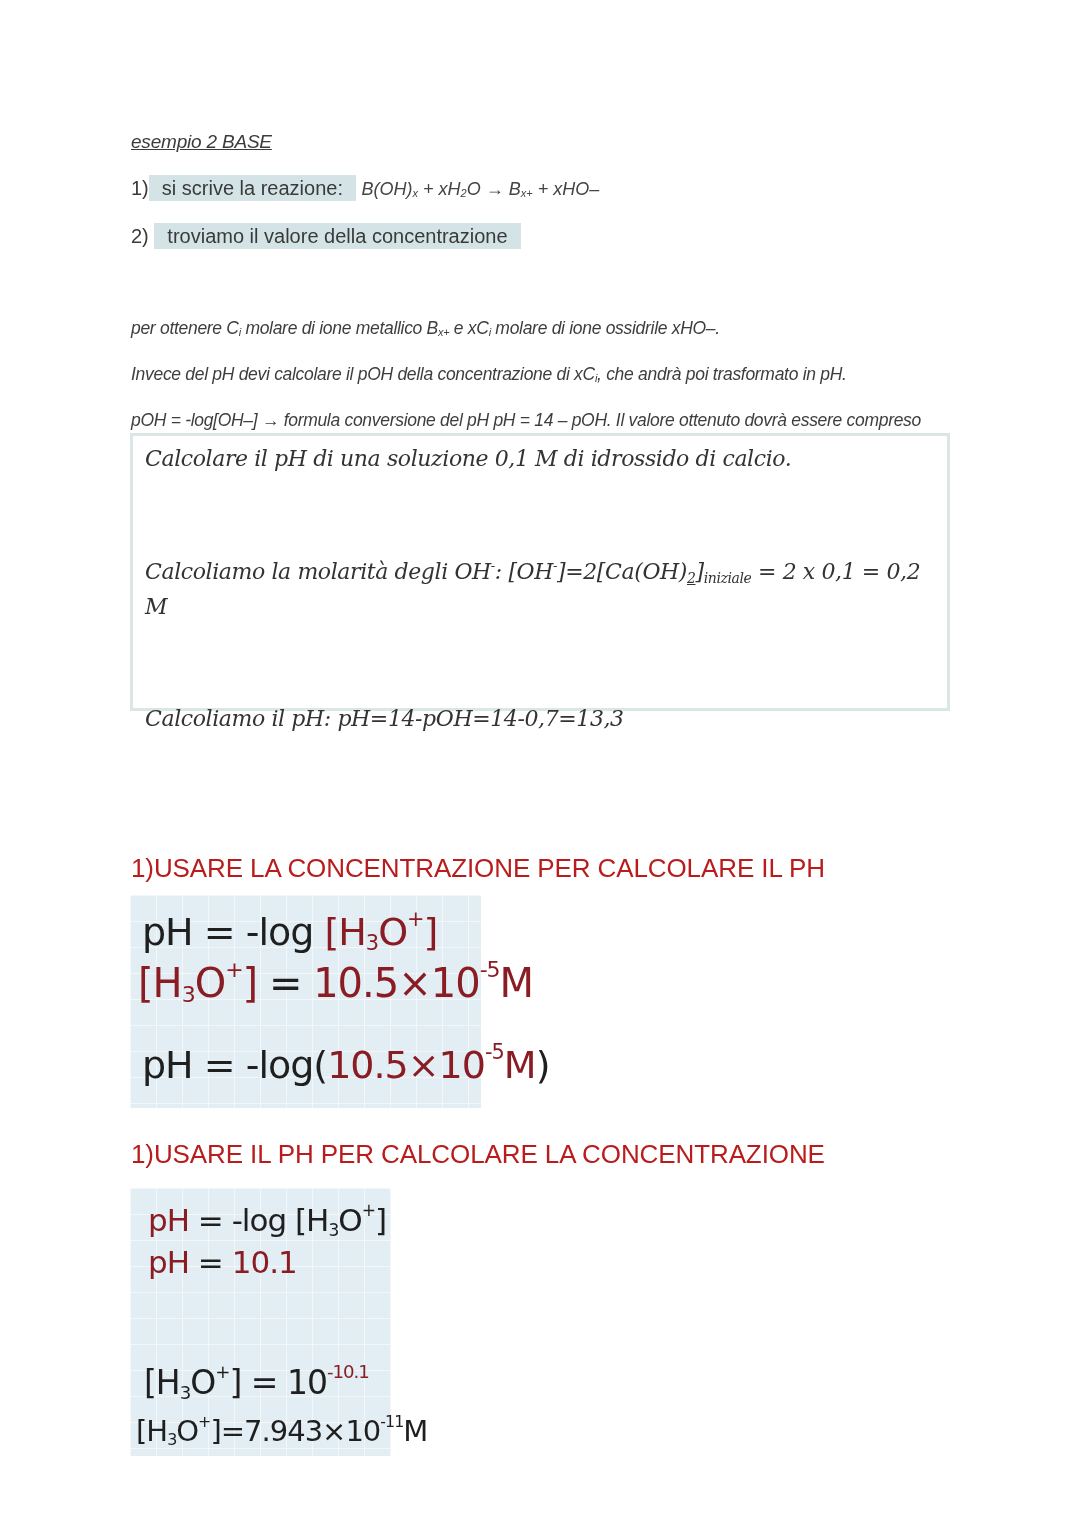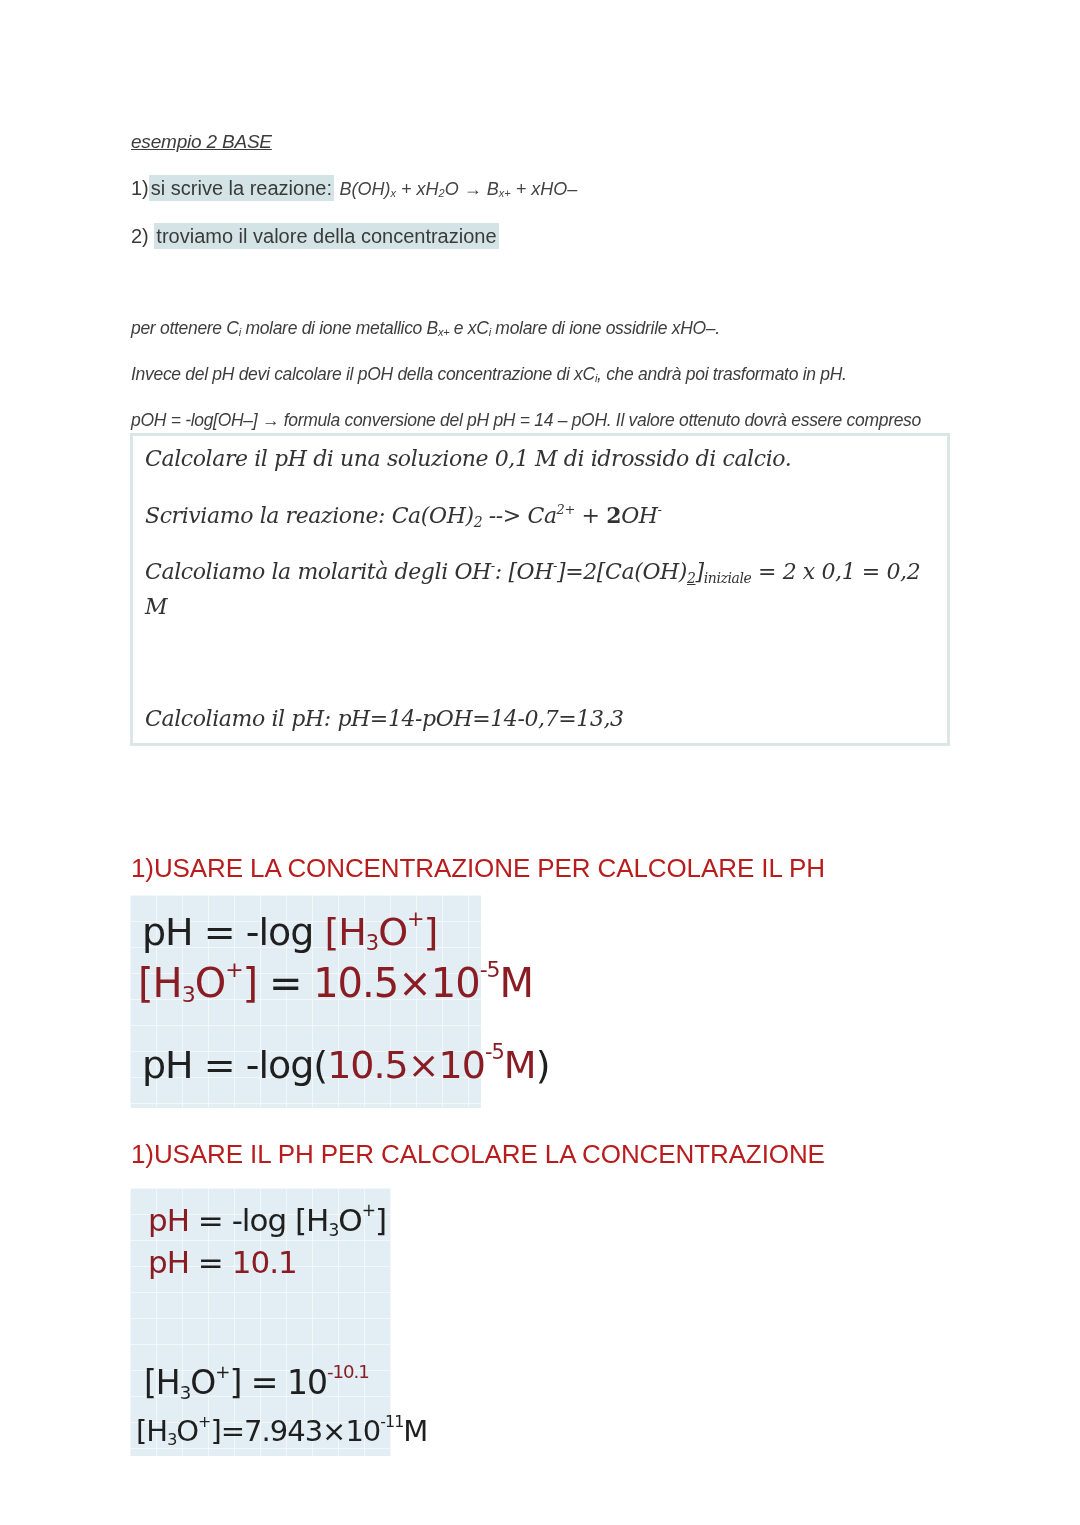--- a/index.html
+++ b/index.html
@@ -2,27 +2,27 @@
 <html><head>
   <meta charset="utf-8">
   <style>
     html, body { margin: 0; padding: 0; background: #ffffff; }
     body { width: 1080px; height: 1525px; position: relative; overflow: hidden;
            font-family: "Liberation Sans", "DejaVu Sans", sans-serif; color: #3a3a3a; }
     .abs { position: absolute; }
     .title { left: 131px; top: 131px; font-size: 19px; font-style: italic; text-decoration: underline;
              color: #3c3c3c; letter-spacing: -0.2px; }
     .step { left: 131px; font-size: 20px; color: #3a3a3a; white-space: nowrap; }
-    .hl { background: #d4e4e6; padding: 2px 2px; }
+    .hl { background: #d4e4e6; padding: 2px 13px; }
     .formula { font-style: italic; font-size: 18px; color: #444; }
     .formula sub { font-size: 11px; vertical-align: -2px; }
     .para { left: 131px; font-size: 17.5px; font-style: italic; color: #3e3e3e; line-height: 27px; width: 800px;
             letter-spacing: -0.3px; margin-top: 47px; }
     .para sub { font-size: 11px; vertical-align: -2px; }
-    .box { left: 130px; top: 433px; width: 820px; height: 313px; border: 3px solid #dbe6e6; box-sizing: border-box;
+    .box { left: 130px; top: 433px; width: 820px; height: 278px; border: 3px solid #dbe6e6; box-sizing: border-box;
            background: #ffffff; text-decoration: underline; }
     .box p { margin: 0; position: absolute; left: 12px; font-family: "DejaVu Serif", "Liberation Serif", serif;
              font-style: italic; font-size: 22px; color: #333; white-space: nowrap; letter-spacing: -0.4px; }
     .box sub { font-size: 14px; vertical-align: -4px; }
     .box sup { font-size: 13px; vertical-align: 9px; }
     .box .b { font-weight: bold; font-style: normal; }
     .box .u { text-decoration: underline; }
     .section { left: 131px; font-size: 26px; color: #b91c1c; white-space: nowrap; letter-spacing: -0.1px; }
     .notes { background-color: #e2eef3;
              background-image: linear-gradient(rgba(255,255,255,0.55) 1px, transparent 1px),
@@ -51,21 +51,20 @@
 </div>
 
 <div class="abs para" style="top:268px;"><span> per ottenere C</span><sub>i</sub><span> molare di ione metallico B</span><sub>x+</sub><span> e xC</span><sub>i</sub><span> molare di ione ossidrile xHO–.</span></div>
 
 <div class="abs para" style="top:314px;"><span>Invece del pH devi calcolare il pOH della concentrazione di xC</span><sub>i</sub><span>, che andrà poi trasformato in pH.</span></div>
 
 <div class="abs para" style="top:360px;">pOH = -log[OH–] → formula conversione del pH pH = 14 – pOH. Il valore ottenuto dovrà essere compreso tra 7 e 14.</div>
 
 <div class="abs box">
   <p style="top:10px;">Calcolare il pH di una soluzione 0,1 M di idrossido di calcio.</p>
-  <p style="top:66px;"><span>Scriviamo la reazione: Ca(OH)</span><sub>2</sub><span> --&gt; Ca</span><sup>2+</sup><span> + </span><span class="b">2</span><span>OH</span><sup>-</sup></p>
   <p style="top:122px;"><span>Calcoliamo la molarità degli OH</span><sup>-</sup><span>: [OH</span><sup>-</sup><span>]=2[Ca(OH)</span><sub class="u">2</sub><span>]</span><sub>iniziale</sub><span> = 2 x 0,1 = 0,2</span></p>
   <p style="top:158px;">M</p>
   <p style="top:270px;">Calcoliamo il pH: pH=14-pOH=14-0,7=13,3</p>
 </div>
 
 <div class="abs section" style="top:853px;">1)USARE LA CONCENTRAZIONE PER CALCOLARE IL PH</div>
 
 <div class="abs notes" style="left:130px; top:895px; width:351px; height:213px;">
   <div class="hw" style="left:12px; top:12px; font-size:38px;">
     <span class="blk">pH = -log </span><span class="red">[H</span><sub class="red">3</sub><span class="red">O</span><sup class="red">+</sup><span class="red">]</span>

